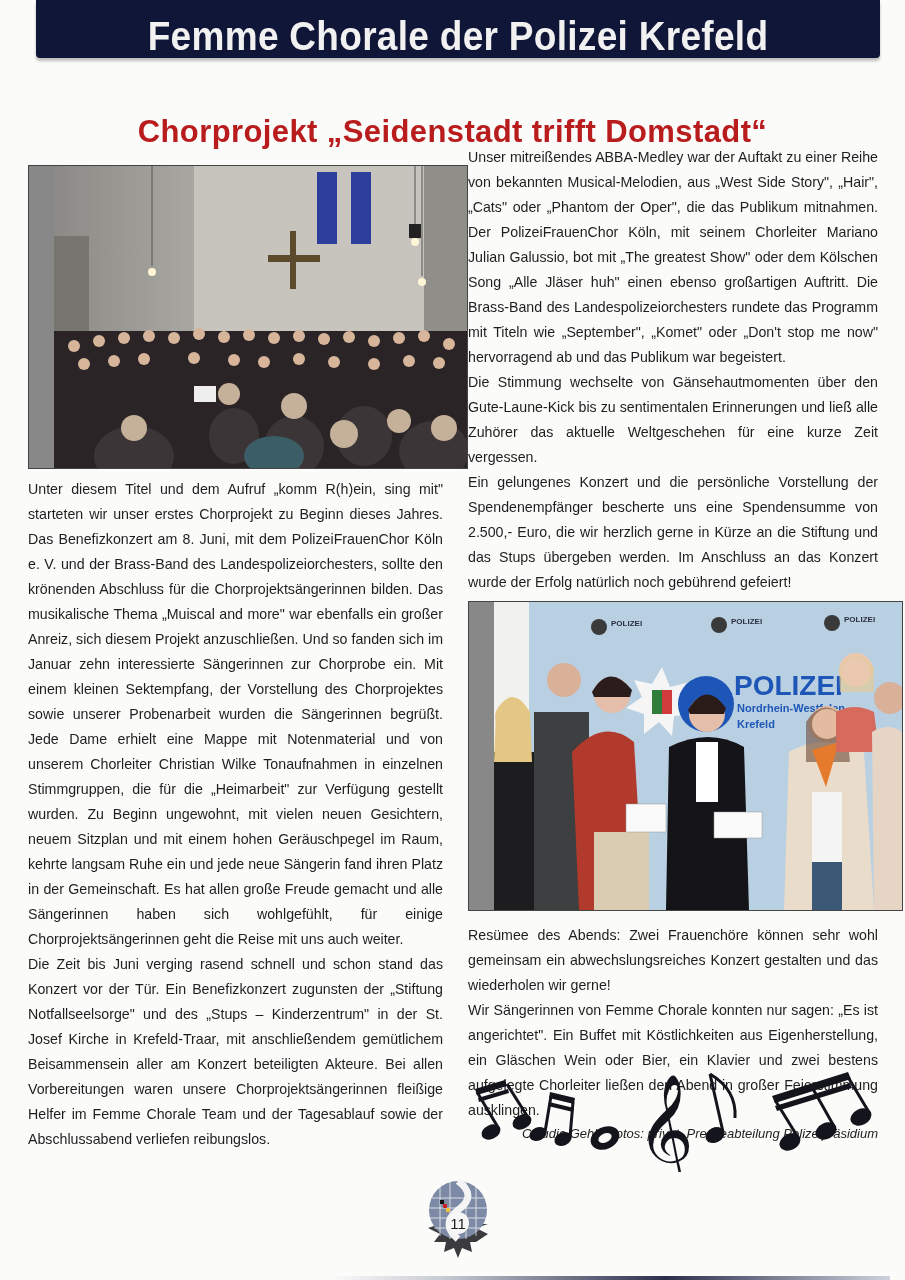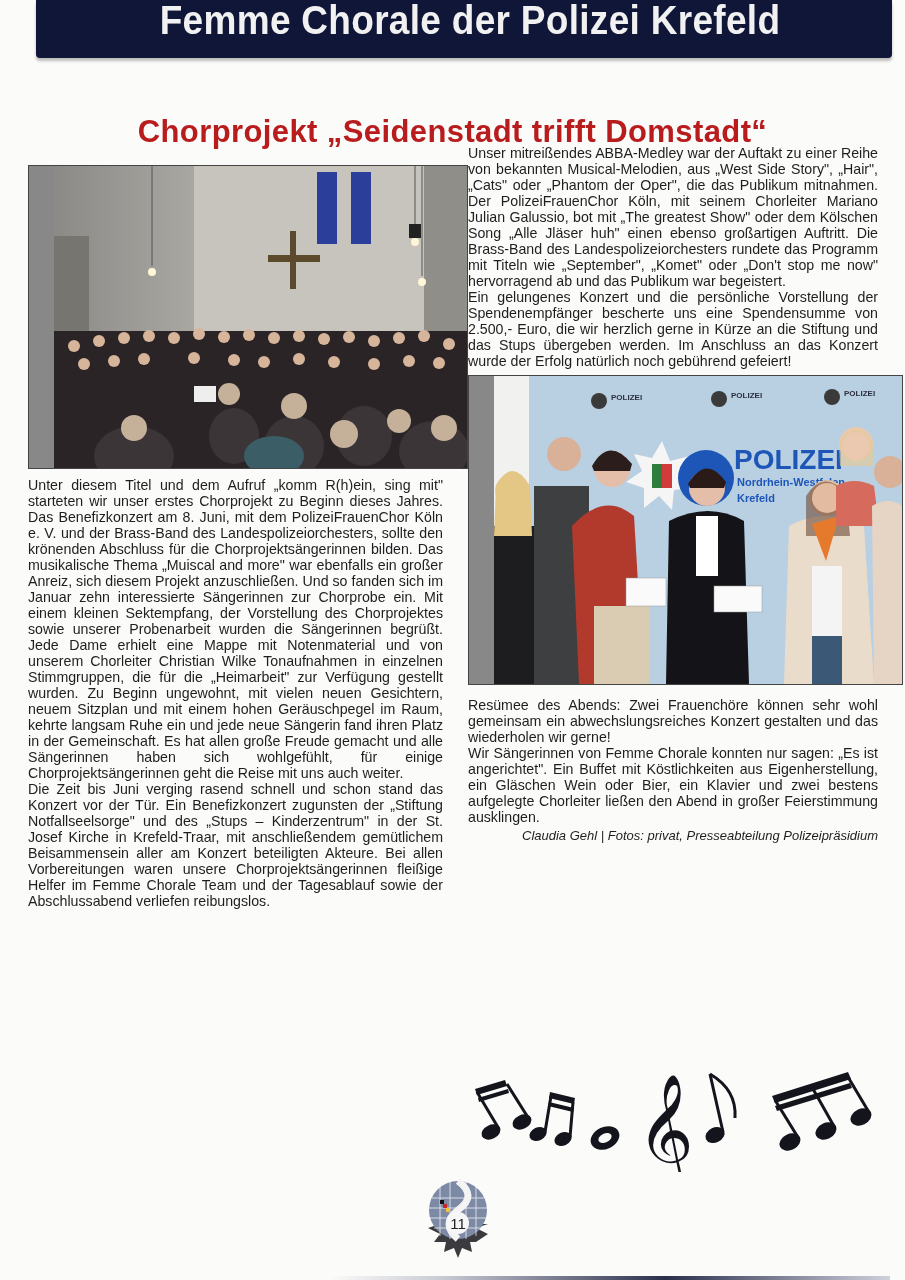--- a/index.html
+++ b/index.html
@@ -4,39 +4,39 @@
 <style>
   html, body { margin: 0; padding: 0; }
   body {
     width: 905px; height: 1280px; background: #fbfbfa; position: relative; overflow: hidden;
     font-family: "Liberation Sans", sans-serif; color: #1e1e1e;
   }
   .banner {
     position: absolute; left: 36px; top: 0; width: 844px; height: 58px;
     background: #101638; border-radius: 0 0 4px 4px;
     box-shadow: 0 3px 3px rgba(0,0,0,0.25);
-    display: flex; align-items: flex-start; justify-content: center; padding-left: 12px;
+    display: flex; align-items: flex-end; justify-content: center;
   }
   .banner h1 {
     margin: 0; color: #f1f1f1; font-size: 37px; font-weight: bold; letter-spacing: 0.3px;
     transform: scaleY(1.08);
   }
   .subtitle {
     position: absolute; left: 0; top: 88px; width: 905px; text-align: center;
     font-size: 31px; font-weight: bold; color: #b91c1c; letter-spacing: 0.4px;
   }
   .col-left { position: absolute; left: 28px; top: 153px; width: 415px; margin-top: 12px; }
   .col-right { position: absolute; left: 468px; top: 145px; width: 410px; }
   .photo {
     position: relative; border: 1px solid #444; overflow: hidden; background: #888; padding-left: 25px;
   }
   .photo-concert { width: 413px; height: 302px; }
   .photo-group { width: 408px; height: 308px; margin-top: 6px; }
   .text {
-    font-size: 14.2px; line-height: 16px; text-align: justify; margin: 0;
+    font-size: 14.2px; line-height: 25px; text-align: justify; margin: 0;
   }
   .text p { margin: 0; }
   .col-left .text { margin-top: 8px; }
   .col-right .text.top { margin-top: 0; }
   .col-right .text.bottom { margin-top: 12px; }
   .credit {
     font-size: 13px; font-style: italic; text-align: right; margin-top: 3px;
   }
   .notes { position: absolute; left: 465px; top: 1062px; width: 420px; height: 110px; }
   .page-logo { position: absolute; left: 418px; top: 1178px; width: 80px; height: 80px; }
@@ -130,20 +130,21 @@
   </div>
   <div class="text">
     <p>Unter diesem Titel und dem Aufruf „komm R(h)ein, sing mit" starteten wir unser erstes Chorprojekt zu Beginn dieses Jahres. Das Benefizkonzert am 8. Juni, mit dem PolizeiFrauenChor Köln e. V. und der Brass-Band des Landespolizeiorchesters, sollte den krönenden Abschluss für die Chorprojektsängerinnen bilden. Das musikalische Thema „Muiscal and more" war ebenfalls ein großer Anreiz, sich diesem Projekt anzuschließen. Und so fanden sich im Januar zehn interessierte Sängerinnen zur Chorprobe ein. Mit einem kleinen Sektempfang, der Vorstellung des Chorprojektes sowie unserer Probenarbeit wurden die Sängerinnen begrüßt. Jede Dame erhielt eine Mappe mit Notenmaterial und von unserem Chorleiter Christian Wilke Tonaufnahmen in einzelnen Stimmgruppen, die für die „Heimarbeit" zur Verfügung gestellt wurden. Zu Beginn ungewohnt, mit vielen neuen Gesichtern, neuem Sitzplan und mit einem hohen Geräuschpegel im Raum, kehrte langsam Ruhe ein und jede neue Sängerin fand ihren Platz in der Gemeinschaft. Es hat allen große Freude gemacht und alle Sängerinnen haben sich wohlgefühlt, für einige Chorprojektsängerinnen geht die Reise mit uns auch weiter.</p>
     <p>Die Zeit bis Juni verging rasend schnell und schon stand das Konzert vor der Tür. Ein Benefizkonzert zugunsten der „Stiftung Notfallseelsorge" und des „Stups – Kinderzentrum" in der St. Josef Kirche in Krefeld-Traar, mit anschließendem gemütlichem Beisammensein aller am Konzert beteiligten Akteure. Bei allen Vorbereitungen waren unsere Chorprojektsängerinnen fleißige Helfer im Femme Chorale Team und der Tagesablauf sowie der Abschlussabend verliefen reibungslos.</p>
   </div>
 </section>
 
 <section class="col-right">
   <div class="text top">
     <p>Unser mitreißendes ABBA-Medley war der Auftakt zu einer Reihe von bekannten Musical-Melodien, aus „West Side Story", „Hair", „Cats" oder „Phantom der Oper", die das Publikum mitnahmen. Der PolizeiFrauenChor Köln, mit seinem Chorleiter Mariano Julian Galussio, bot mit „The greatest Show" oder dem Kölschen Song „Alle Jläser huh" einen ebenso großartigen Auftritt. Die Brass-Band des Landespolizeiorchesters rundete das Programm mit Titeln wie „September", „Komet" oder „Don't stop me now" hervorragend ab und das Publikum war begeistert.</p>
+    <p>Die Stimmung wechselte von Gänsehautmomenten über den Gute-Laune-Kick bis zu sentimentalen Erinnerungen und ließ alle Zuhörer das aktuelle Weltgeschehen für eine kurze Zeit vergessen.</p>
     <p>Ein gelungenes Konzert und die persönliche Vorstellung der Spendenempfänger bescherte uns eine Spendensumme von 2.500,- Euro, die wir herzlich gerne in Kürze an die Stiftung und das Stups übergeben werden. Im Anschluss an das Konzert wurde der Erfolg natürlich noch gebührend gefeiert!</p>
   </div>
 
   <div class="photo photo-group">
     <svg width="408" height="308" viewBox="0 0 408 308">
       <rect width="408" height="308" fill="#e4e6ea"></rect>
       <rect x="0" y="0" width="35" height="308" fill="#f1f1f0"></rect>
       <rect x="35" y="0" width="373" height="308" fill="#b9cfe2"></rect>
       <g fill="#2b2f40" font-family="Liberation Sans, sans-serif" font-weight="bold" font-size="8">
         <circle cx="105" cy="25" r="8" fill="#3a3a3a"></circle>

